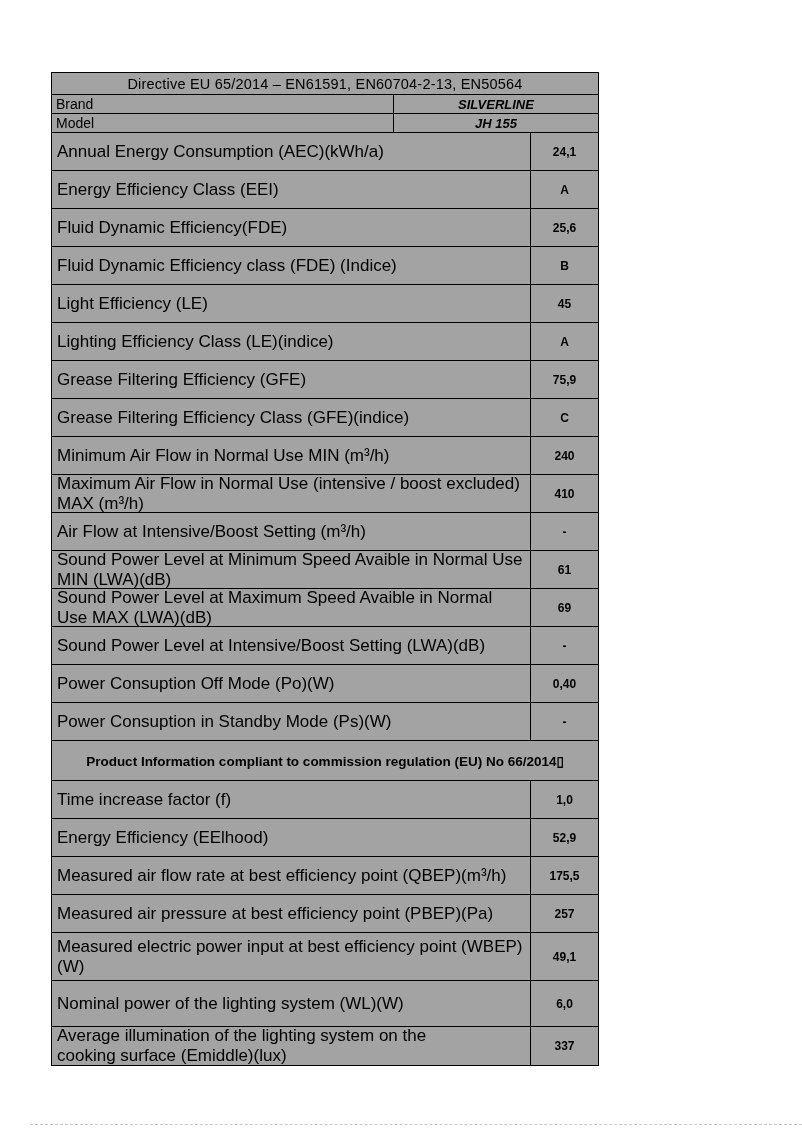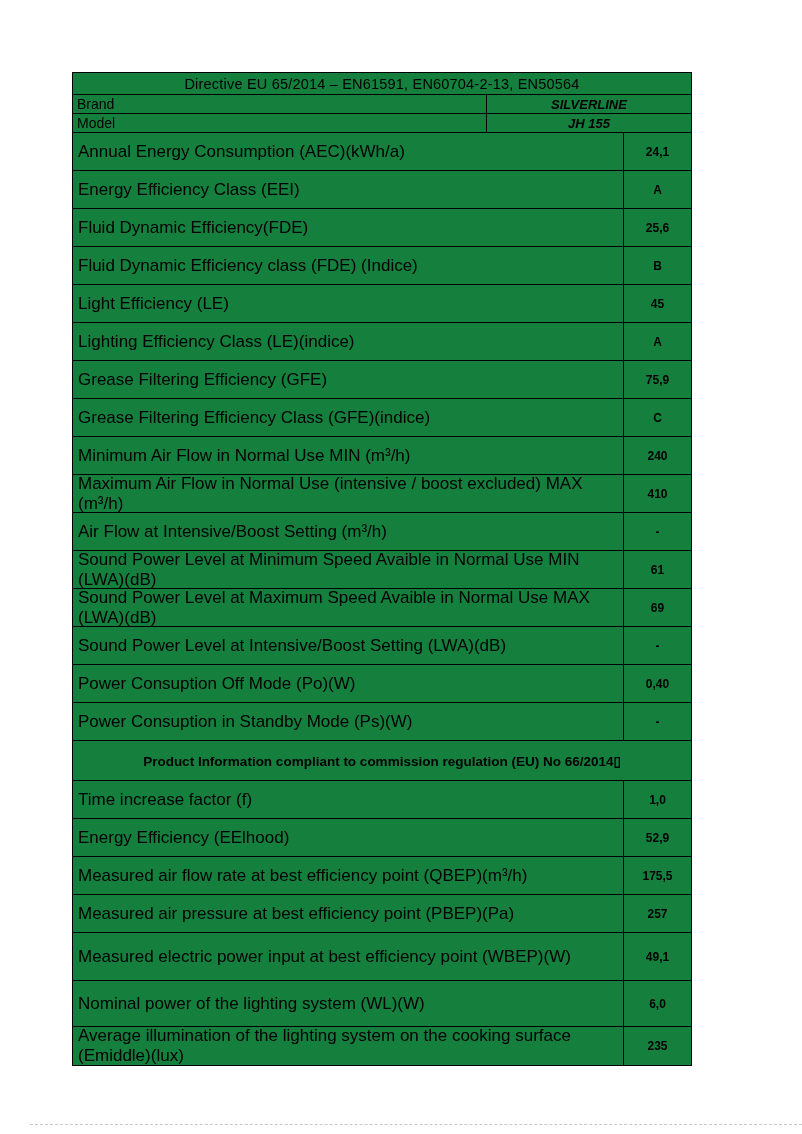--- a/index.html
+++ b/index.html
@@ -10,26 +10,26 @@
   body {
     width: 802px;
     height: 1134px;
     position: relative;
     overflow: hidden;
     font-family: "Liberation Sans", sans-serif;
     color: #000;
   }
   .spec-table {
     position: absolute;
-    left: 72px;
+    left: 51px;
     top: 72px;
-    width: 620px;
+    width: 548px;
     border: 1.5px solid #000;
     box-sizing: border-box;
-    background: #15803d;
+    background: #a3a3a3;
   }
   .row {
     display: flex;
     align-items: stretch;
     border-bottom: 1px solid #000;
     box-sizing: border-box;
   }
   .title-row {
     height: 22px;
     justify-content: center;
@@ -211,19 +211,19 @@
       <div class="row data-row">
         <div class="label-cell">Measured electric power input at best efficiency point (WBEP)(W)</div>
         <div class="value-cell">49,1</div>
       </div>
       <div class="row data-row">
         <div class="label-cell">Nominal power of the lighting system (WL)(W)</div>
         <div class="value-cell">6,0</div>
       </div>
       <div class="row data-row">
         <div class="label-cell">Average illumination of the lighting system on the cooking surface (Emiddle)(lux)</div>
-        <div class="value-cell">235</div>
+        <div class="value-cell">337</div>
       </div>
     </div>
 
 </div>
 
 <div class="page-edge-artifact"></div>
 
 </body></html>

